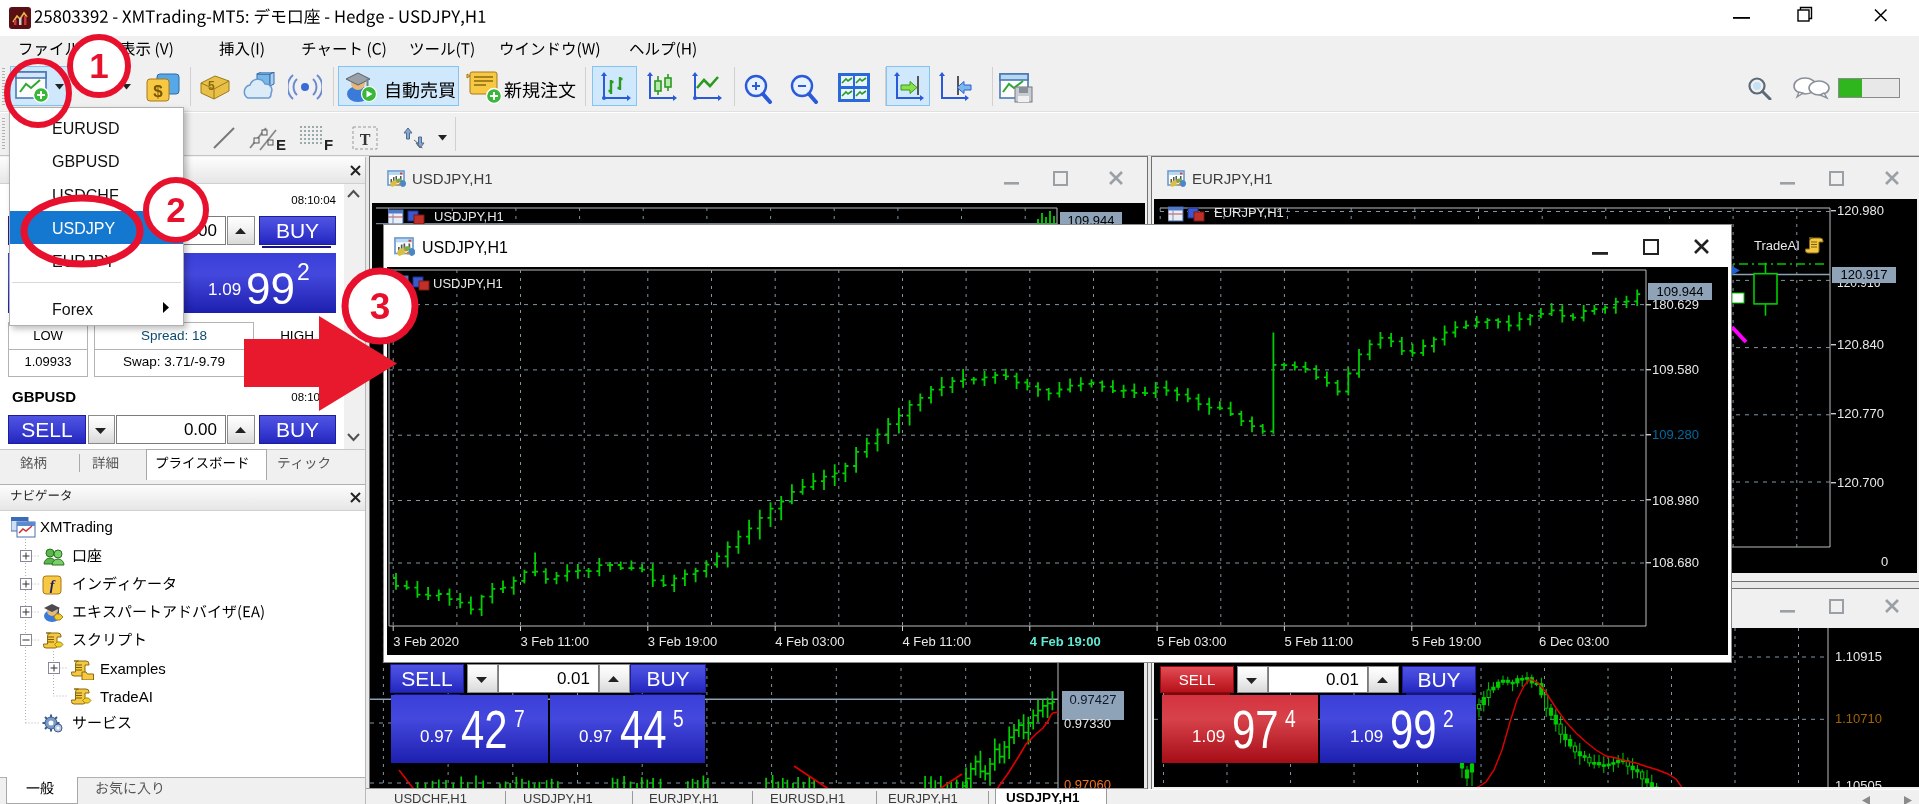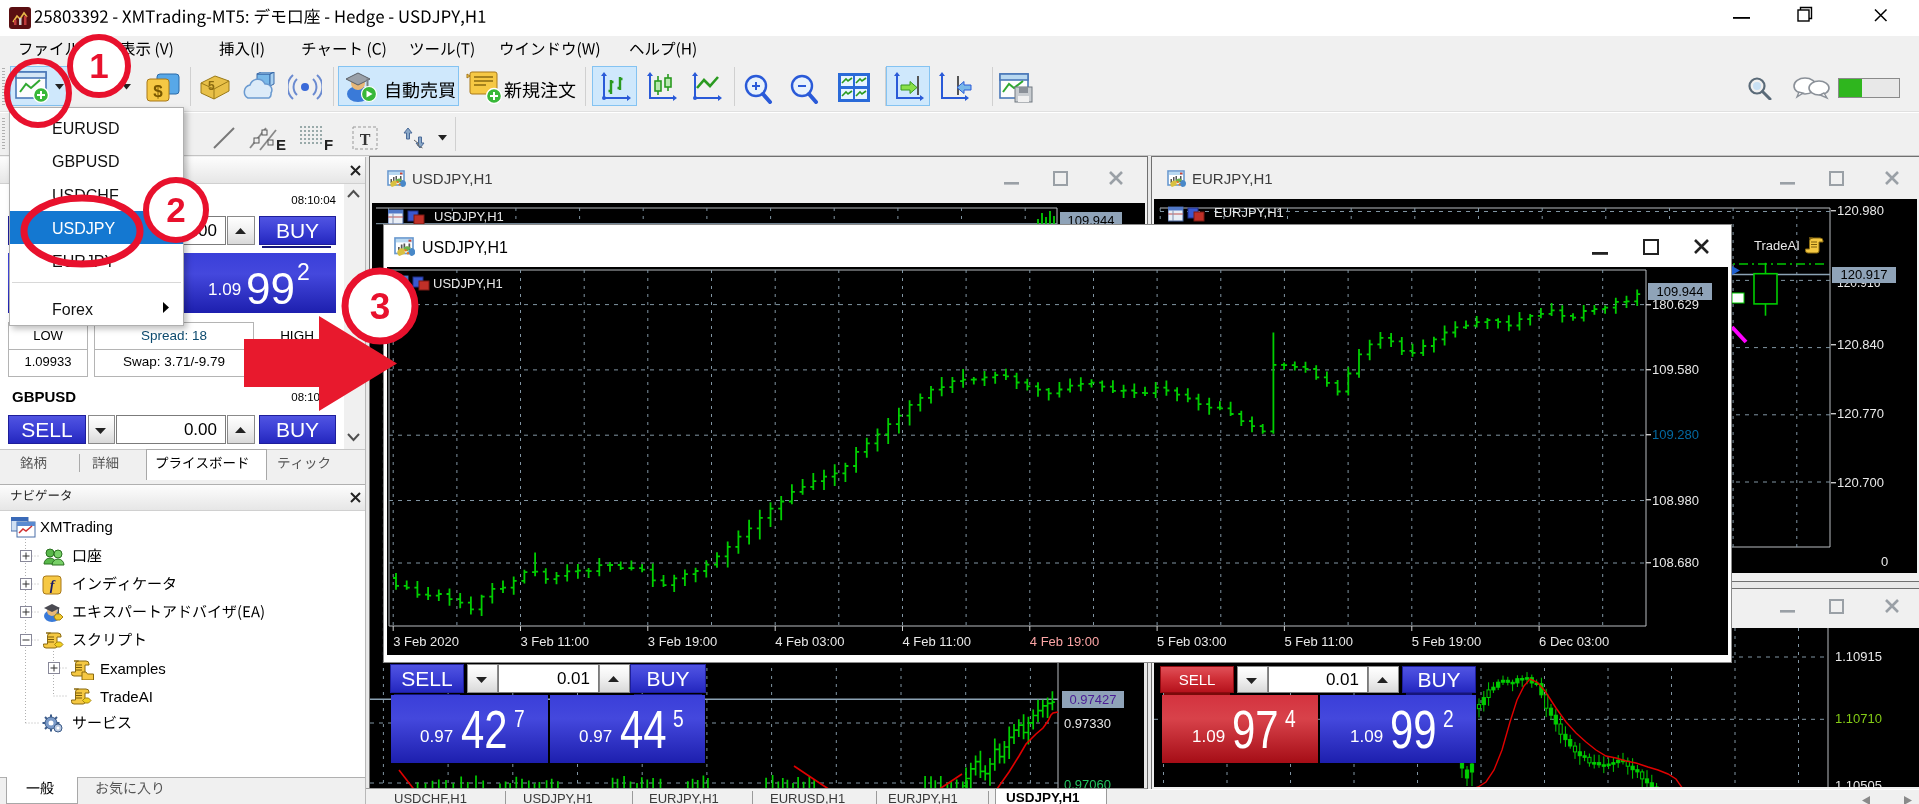--- a/index.html
+++ b/index.html
@@ -169,23 +169,23 @@
       <line x1="0" y1="423" x2="688" y2="423" stroke="#8195a3" stroke-dasharray="4,5"></line>
       <line x1="0" y1="483" x2="688" y2="483" stroke="#8195a3" stroke-dasharray="4,5"></line>
       <line x1="0" y1="399.3" x2="688" y2="399.3" stroke="#8ba2b4" stroke-width="1.4"></line>
       <path d="M596.0 467.6 V489.4 M593.5 485.8 h2.5 M596.0 478.5 h2.5 M600.8 462.8 V490.6 M598.3 478.5 h2.5 M600.8 468.8 h2.5 M605.6 455.5 V475.6 M603.1 468.8 h2.5 M605.6 461.6 h2.5 M610.4 450.7 V478.0 M607.9 461.6 h2.5 M610.4 471.3 h2.5 M615.2 465.2 V480.5 M612.7 471.3 h2.5 M615.2 473.7 h2.5 M620.0 457.9 V485.8 M617.5 473.7 h2.5 M620.0 464.0 h2.5 M624.8 438.5 V470.8 M622.3 464.0 h2.5 M624.8 449.4 h2.5 M629.6 443.4 V463.5 M627.1 449.4 h2.5 M629.6 456.7 h2.5 M634.4 441.0 V463.5 M631.9 456.7 h2.5 M634.4 447.0 h2.5 M639.2 426.4 V459.1 M636.7 447.0 h2.5 M639.2 437.3 h2.5 M644.0 424.0 V444.1 M641.5 437.3 h2.5 M644.0 430.1 h2.5 M648.8 419.2 V436.9 M646.3 430.1 h2.5 M648.8 425.2 h2.5 M653.6 414.3 V439.3 M651.1 425.2 h2.5 M653.6 432.5 h2.5 M658.4 416.7 V444.6 M655.9 432.5 h2.5 M658.4 422.8 h2.5 M663.2 409.5 V429.6 M660.7 422.8 h2.5 M663.2 415.5 h2.5 M668.0 399.8 V422.3 M665.5 415.5 h2.5 M668.0 410.7 h2.5 M672.8 399.8 V417.5 M670.3 410.7 h2.5 M672.8 405.8 h2.5 M677.6 397.4 V418.0 M675.1 405.8 h2.5 M677.6 403.4 h2.5 M682.4 391.3 V410.2 M679.9 403.4 h2.5 M682.4 402.2 h2.5" stroke="#00ce00" stroke-width="1.7" fill="none"></path>
       <polyline points="615,500 627,489 639,472 649,456 656,444 666,434 673,428 678,421 681,415 683,413 688,412" fill="none" stroke="#e00000" stroke-width="1.6"></polyline>
       <path d="M47.6 482.6 V488 M55.5 483.3 V488 M62.5 480.7 V488 M68.8 479.4 V488 M76.0 480.1 V488 M83.3 483.2 V488 M91.2 476.6 V488 M97.8 482.0 V488 M106.0 475.5 V488 M113.2 480.4 V488 M130.0 483.6 V488 M135.6 481.4 V488 M140.1 482.9 V488 M146.3 476.7 V488 M152.0 478.8 V488 M158.8 480.6 V488 M164.5 483.4 V488 M169.4 482.1 V488 M176.6 480.2 V488 M181.7 478.7 V488 M187.9 481.3 V488 M242.6 477.7 V488 M247.5 478.8 V488 M254.1 476.1 V488 M260.5 481.4 V488 M267.0 482.9 V488 M271.8 477.2 V488 M277.3 479.6 V488 M283.1 478.0 V488 M290.5 478.8 V488 M317.8 481.2 V488 M322.6 478.7 V488 M327.7 479.9 V488 M333.4 475.5 V488 M337.9 478.0 V488 M396.1 477.7 V488 M402.6 475.1 V488 M408.3 481.4 V488 M412.8 478.0 V488 M417.4 479.8 V488 M423.0 482.9 V488 M428.1 477.1 V488 M433.6 481.8 V488 M439.4 476.2 V488 M444.2 480.0 V488 M555.1 476.0 V488 M561.0 476.2 V488 M565.3 480.3 V488 M570.8 476.0 V488 M577.4 482.6 V488 M581.2 481.9 V488 M586.7 479.6 V488 M592.8 481.6 V488 M597.0 480.2 V488" stroke="#00ce00" stroke-width="1.7" fill="none"></path>
       <polyline points="29,470 46,492" fill="none" stroke="#e00000" stroke-width="1.6"></polyline>
       <polyline points="424,466 460,490" fill="none" stroke="#e00000" stroke-width="1.6"></polyline>
       <polyline points="568,490 592,474" fill="none" stroke="#e00000" stroke-width="1.6"></polyline>
     </svg>
-    <div class="abs" style="left:692px;top:391px;width:62px;height:17px;background:#8fa3b8;color:#4c1d95;font-size:13px;text-align:center;line-height:17px">0.97427</div>
+    <div class="abs" style="left:692px;top:391px;width:62px;height:29px;background:#8fa3b8;color:#0f172a;font-size:13px;text-align:center;line-height:17px">0.97427</div>
     <div style="position:absolute;left:694px;top:416px;font-size:13px;color:#e8e8e8;font-weight:400;white-space:pre;line-height:15px;">0.97330</div>
-    <div style="position:absolute;left:694px;top:477px;font-size:13px;color:#22c55e;font-weight:400;white-space:pre;line-height:15px;">0.97060</div>
+    <div style="position:absolute;left:694px;top:477px;font-size:13px;color:#f97316;font-weight:400;white-space:pre;line-height:15px;">0.97060</div>
     <div class="abs btnblue" style="left:20px;top:364px;width:74px;height:29px;line-height:27px">SELL</div>
     <div class="abs spin" style="left:97px;top:364px;width:31px;height:29px"></div>
     <svg class="abs" style="left:106px;top:377px" width="12" height="7">
       <path d="M0 0 h11 l-5.5 6 z" fill="#222"></path>
     </svg>
     <div class="abs fld" style="left:128px;top:364px;width:101px;height:29px;font-size:17px;line-height:27px;padding-right:8px">0.01</div>
     <div class="abs spin" style="left:229px;top:364px;width:31px;height:29px"></div>
     <svg class="abs" style="left:238px;top:376px" width="12" height="7">
       <path d="M0 6 h11 l-5.5 -6 z" fill="#222"></path>
     </svg>
@@ -305,21 +305,21 @@
         <rect x="505.8" y="165.5" width="3.2" height="2.6" fill="#00ce00" stroke="#00ce00"></rect>
         <line x1="308" y1="128" x2="308" y2="150" stroke="#00ce00"></line>
         <rect x="306.4" y="132" width="3.2" height="8" fill="#00ce00" stroke="#00ce00"></rect>
         <line x1="313" y1="138" x2="313" y2="158" stroke="#00ce00"></line>
         <rect x="311.4" y="142" width="3.2" height="8" fill="#00ce00" stroke="#00ce00"></rect>
         <line x1="318" y1="132" x2="318" y2="158" stroke="#00ce00"></line>
         <rect x="316.4" y="136" width="3.2" height="8" fill="#00ce00" stroke="#00ce00"></rect>
         <polyline points="304,164 314,162 324,159 332,154 340,142 348,122 356,94 363,72 370,58 376,51 383,54 391,63 402,80 412,94 422,105 432,114 442,122 452,128 462,130 472,133 482,135 494,139 504,142 514,146 522,151 529,161" fill="none" stroke="#e00000" stroke-width="1.4"></polyline>
       </svg>
       <div style="position:absolute;left:681px;top:21px;font-size:13px;color:#e8e8e8;font-weight:400;white-space:pre;line-height:15px;">1.10915</div>
-      <div style="position:absolute;left:681px;top:83px;font-size:13px;color:#84cc16;font-weight:400;white-space:pre;line-height:15px;">1.10710</div>
+      <div style="position:absolute;left:681px;top:83px;font-size:13px;color:#a16207;font-weight:400;white-space:pre;line-height:15px;">1.10710</div>
       <div style="position:absolute;left:681px;top:150px;font-size:13px;color:#e8e8e8;font-weight:400;white-space:pre;line-height:15px;">1.10505</div>
     </div>
     <div class="abs btnred" style="left:8px;top:77px;width:74px;height:27px;line-height:25px">SELL</div>
     <div class="abs spin" style="left:85px;top:77px;width:31px;height:27px"></div>
     <svg class="abs" style="left:94px;top:89px" width="12" height="7">
       <path d="M0 0 h11 l-5.5 6 z" fill="#222"></path>
     </svg>
     <div class="abs fld" style="left:116px;top:77px;width:100px;height:27px;font-size:17px;line-height:25px;padding-right:8px">0.01</div>
     <div class="abs spin" style="left:216px;top:77px;width:31px;height:27px"></div>
     <svg class="abs" style="left:225px;top:88px" width="12" height="7">
@@ -447,21 +447,21 @@
       <div style="position:absolute;left:1265px;top:288.0px;font-size:13px;color:#e8e8e8;font-weight:400;white-space:pre;line-height:15px;">108.680</div>
       <svg class="abs" style="left:1259px;top:295px" width="6" height="2">
         <rect width="5" height="1.4" fill="#c8c8c8"></rect>
       </svg>
       <div class="abs" style="left:1261px;top:16px;width:64px;height:17px;background:#8fa3b8;color:#000;font-size:13px;text-align:center;line-height:17px">109.944</div>
       <div style="position:absolute;left:6.199999999999989px;top:367px;font-size:13px;color:#e8e8e8;font-weight:400;white-space:pre;line-height:15px;">3 Feb 2020</div>
       <div style="position:absolute;left:133.51999999999998px;top:367px;font-size:13px;color:#e8e8e8;font-weight:400;white-space:pre;line-height:15px;">3 Feb 11:00</div>
       <div style="position:absolute;left:260.8399999999999px;top:367px;font-size:13px;color:#e8e8e8;font-weight:400;white-space:pre;line-height:15px;">3 Feb 19:00</div>
       <div style="position:absolute;left:388.15999999999997px;top:367px;font-size:13px;color:#e8e8e8;font-weight:400;white-space:pre;line-height:15px;">4 Feb 03:00</div>
       <div style="position:absolute;left:515.48px;top:367px;font-size:13px;color:#e8e8e8;font-weight:400;white-space:pre;line-height:15px;">4 Feb 11:00</div>
-      <div style="position:absolute;left:642.8px;top:367px;font-size:13px;color:#fca5a5;font-weight:400;white-space:pre;line-height:15px;">4 Feb 19:00</div>
+      <div style="position:absolute;left:642.8px;top:367px;font-size:13px;color:#5eead4;font-weight:700;white-space:pre;line-height:15px;">4 Feb 19:00</div>
       <div style="position:absolute;left:770.1199999999999px;top:367px;font-size:13px;color:#e8e8e8;font-weight:400;white-space:pre;line-height:15px;">5 Feb 03:00</div>
       <div style="position:absolute;left:897.44px;top:367px;font-size:13px;color:#e8e8e8;font-weight:400;white-space:pre;line-height:15px;">5 Feb 11:00</div>
       <div style="position:absolute;left:1024.76px;top:367px;font-size:13px;color:#e8e8e8;font-weight:400;white-space:pre;line-height:15px;">5 Feb 19:00</div>
       <div style="position:absolute;left:1152.08px;top:367px;font-size:13px;color:#e8e8e8;font-weight:400;white-space:pre;line-height:15px;">6 Dec 03:00</div>
     </div>
   </div>
 <div class="abs" style="left:0;top:157px;width:366px;height:647px;background:#f0f0f0;border-right:1px solid #b8b8b8">
     <div class="abs" style="left:0;top:0;width:365px;height:27px;background:linear-gradient(180deg,#fdfdfd,#e6e6e6);border-bottom:1px solid #d0d0d0"></div>
     <svg class="abs" style="left:349px;top:7px" width="14" height="14">
       <path d="M2 2 L11 11 M11 2 L2 11" stroke="#222" stroke-width="2"></path>

